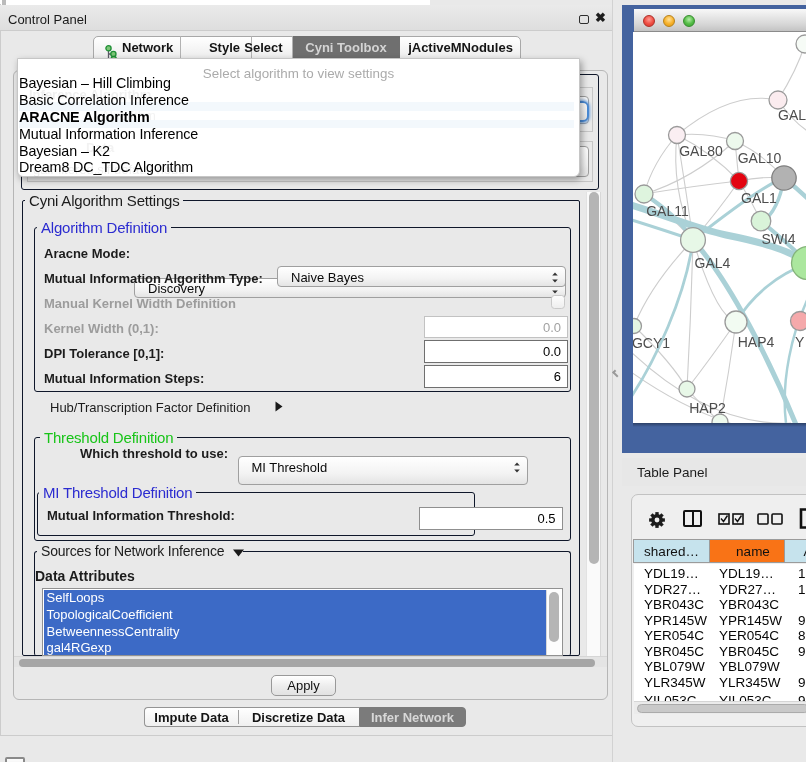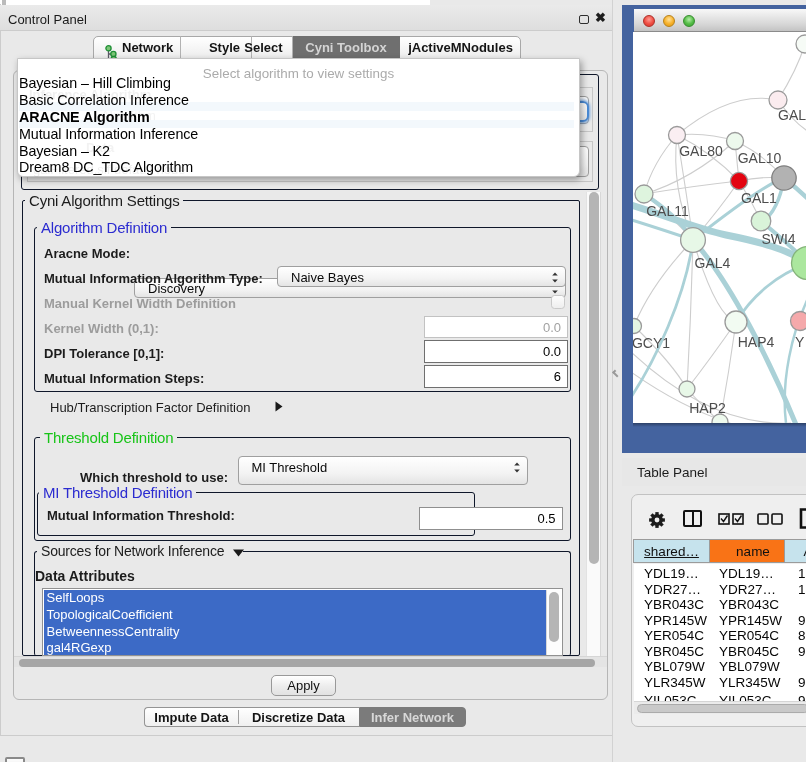--- a/index.html
+++ b/index.html
@@ -167,21 +167,21 @@
     </div>
 
   <div class="abs n13" style="left:42px;top:392px;">Hub/Transcription Factor Definition</div>
   <svg class="abs" style="left:266px;top:392px;" width="10" height="13" viewBox="0 0 10 13">
       <path d="M1.5 1.5 L8.5 6.5 L1.5 11.5 Z" fill="#1a1a1a"></path>
     </svg>
 
   <div class="gbox" style="left:26px;top:429px;width:537px;height:104px;">
     <div class="gtitle" style="left:5px;color:#17c417;">Threshold Definition</div>
   </div>
-  <div class="abs b13" style="left:72px;top:462px;text-align:right;">Which threshold to use:</div>
+  <div class="abs b13" style="left:72px;top:438px;text-align:right;">Which threshold to use:</div>
   <div class="combo" style="left:229.5px;top:448px;width:290px;height:29px;">
       <span class="ct">MI Threshold</span>
     <span class="arr">
         <svg width="8" height="15" viewBox="0 0 8 15">
           <path d="M1.2 5.6 L4 2.4 L6.8 5.6 Z" fill="#333"></path>
           <path d="M1.2 9.4 L4 12.6 L6.8 9.4 Z" fill="#333"></path>
         </svg>
       </span>
   </div>
   <div class="gbox" style="left:29px;top:484px;width:438px;height:44px;">
@@ -350,21 +350,21 @@
     <g fill="none" stroke="#111" stroke-width="1.6">
       <rect x="1" y="1" width="10" height="10" rx="1"></rect>
       <rect x="15" y="1" width="10" height="10" rx="1"></rect>
     </g>
   </svg>
   <svg class="abs" style="left:167px;top:13px;" width="17" height="21" viewBox="0 0 17 21">
     <path d="M2 1.5 L10 1.5 L15.5 7 L15.5 19.5 L2 19.5 Z" fill="none" stroke="#111" stroke-width="2.6"></path>
     <path d="M9.5 2 L9.5 7.5 L15 7.5" fill="none" stroke="#111" stroke-width="1.8"></path>
   </svg>
 
-  <div class="hc" style="left:1px;width:77px;text-decoration:underline;">shared…</div>
+  <div class="hc" style="left:1px;width:77px;">shared…</div>
   <div class="hc" style="left:77px;width:76px;padding-left:12px;background:#f97316;">name</div>
   <div class="hc" style="left:152px;width:32px;overflow:hidden;padding-left:16px;">A</div>
   <div id="tbody" class="abs" style="left:2px;top:69px;width:181px;height:137px;background:#ffffff;overflow:hidden;">
     <div class="trow" style="left:10px;top:2px;">YDL19…</div>
       <div class="trow" style="left:85px;top:2px;">YDL19…</div>
       <div class="trow" style="left:164px;top:2px;">13</div>
     <div class="trow" style="left:10px;top:17.5px;">YDR27…</div>
       <div class="trow" style="left:85px;top:17.5px;">YDR27…</div>
       <div class="trow" style="left:164px;top:17.5px;">12</div>
     <div class="trow" style="left:10px;top:33px;">YBR043C</div>

